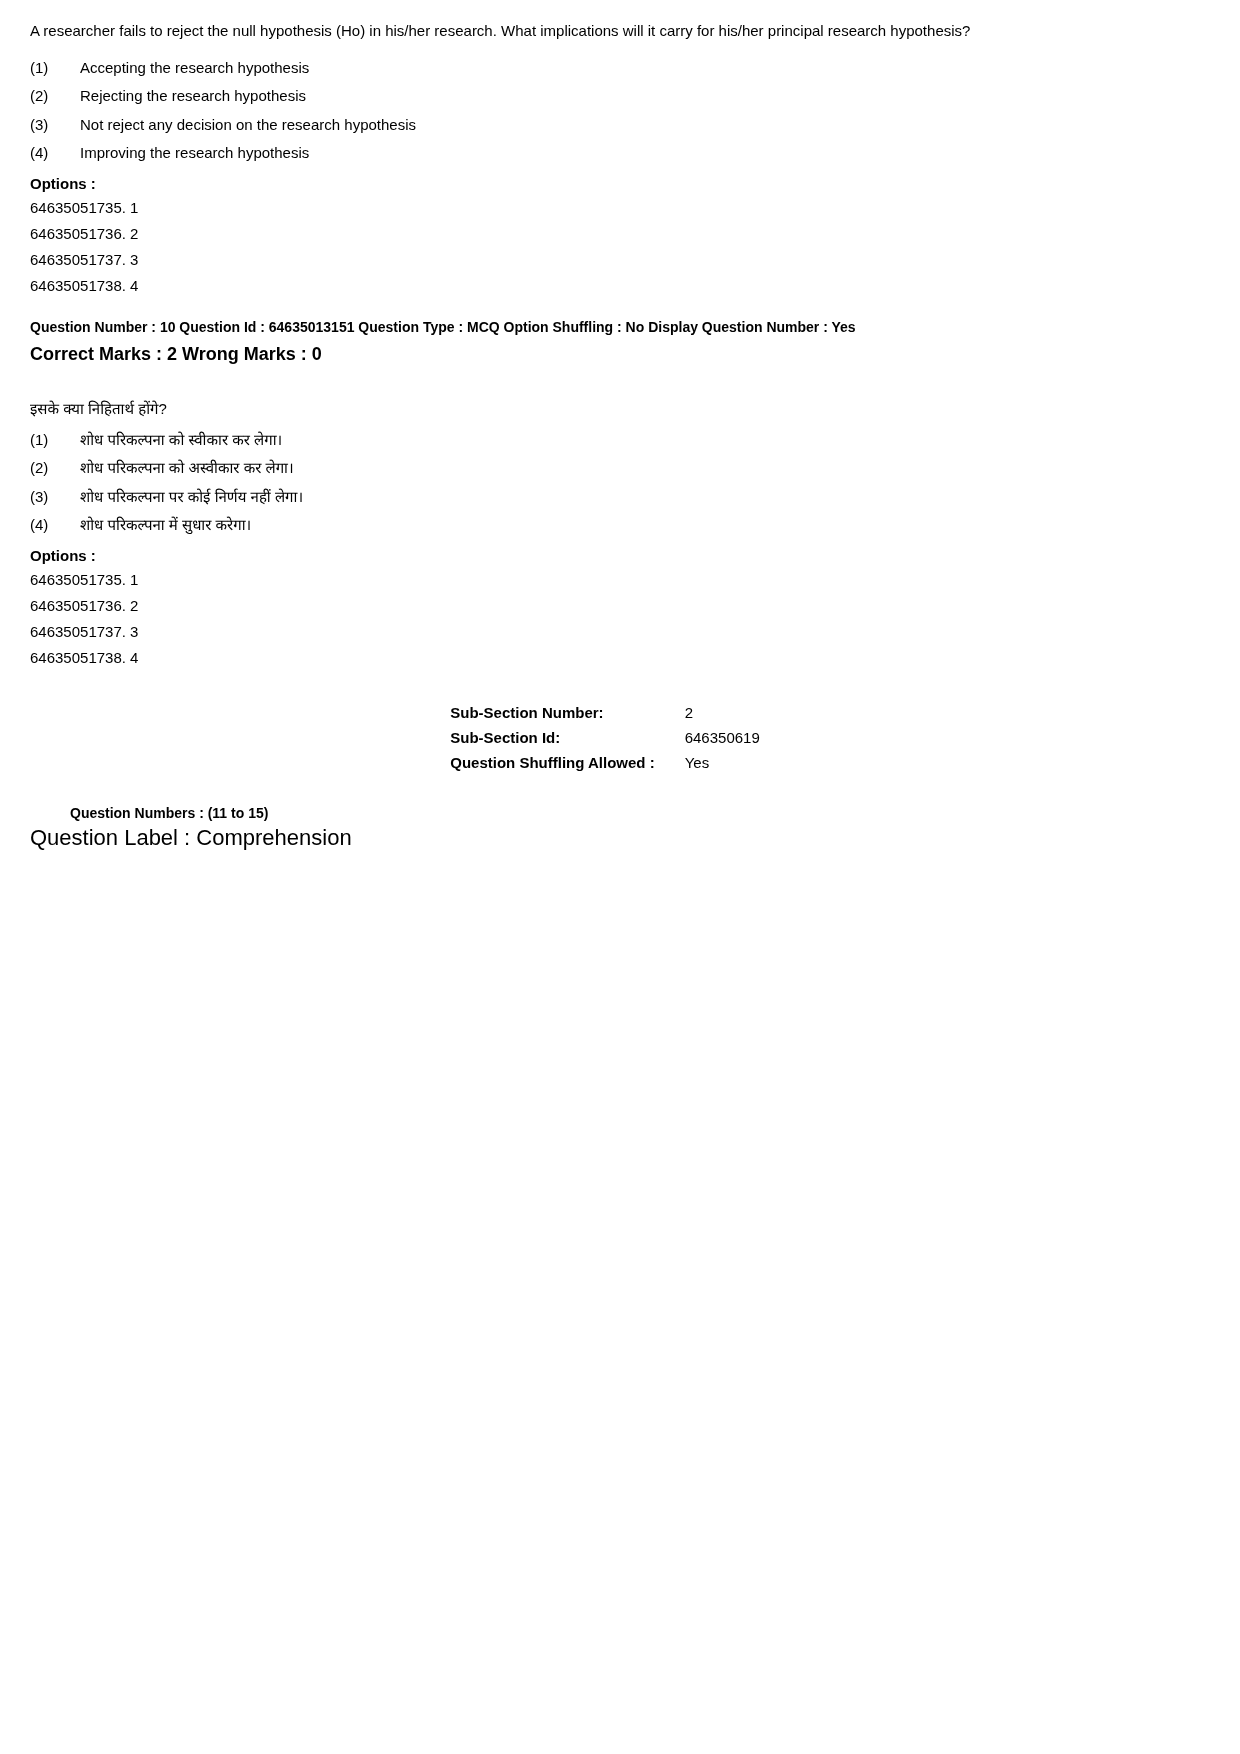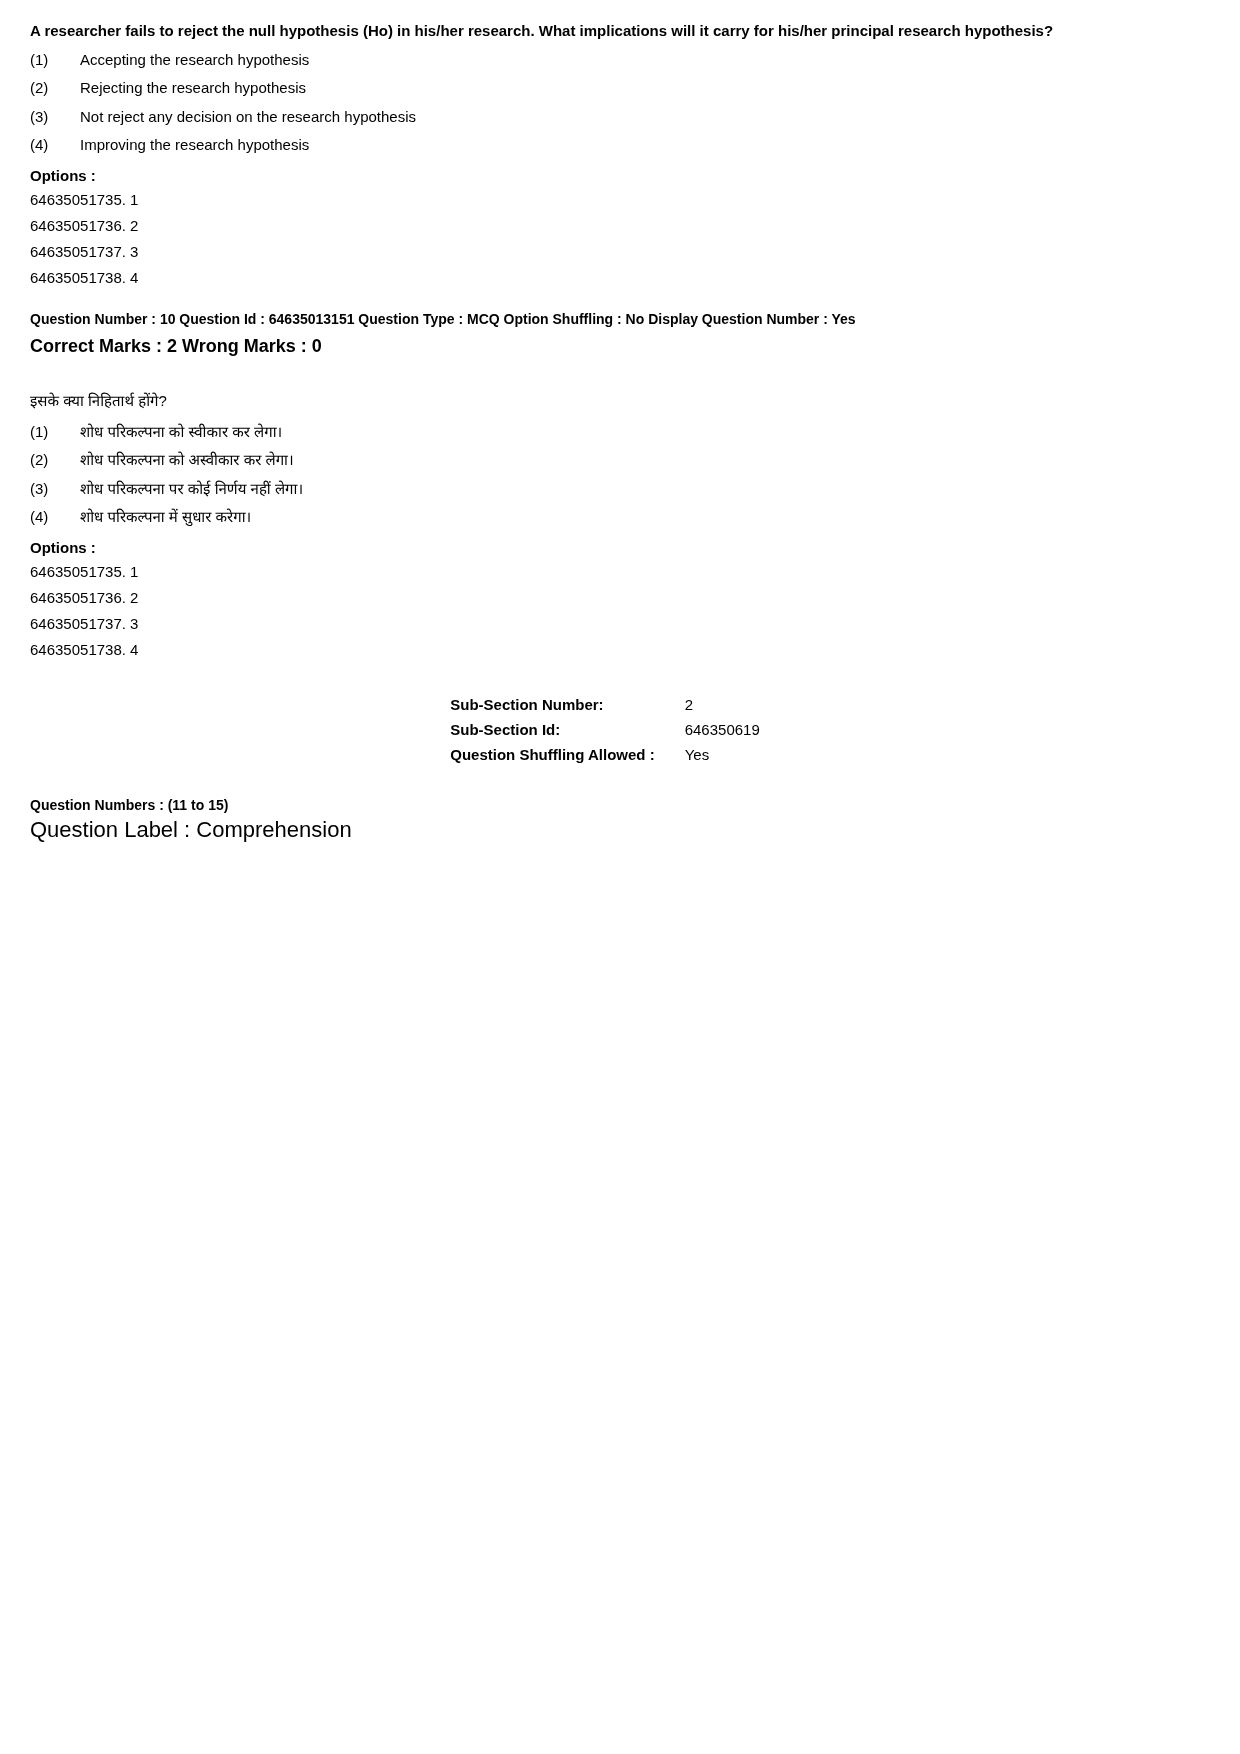--- a/index.html
+++ b/index.html
@@ -13,23 +13,22 @@
       color: #000;
       background: #fff;
       width: 1240px;
       min-height: 1754px;
       padding: 20px 30px;
     }
     .question-block {
       margin-bottom: 18px;
     }
     .question-text {
-      margin-bottom: 6px;
+      margin-bottom: 14px;
       line-height: 1.5;
-      font-weight: bold;
     }
     .option-row {
       display: flex;
       margin-bottom: 6px;
       line-height: 1.5;
     }
     .option-num {
       min-width: 50px;
       flex-shrink: 0;
     }
@@ -69,20 +68,21 @@
     .comprehension-meta {
       font-weight: bold;
       font-size: 14px;
       margin: 18px 0 4px 0;
       line-height: 1.6;
     }
     .question-numbers-label {
       font-weight: bold;
       font-size: 14px;
       margin-bottom: 4px;
+      margin-left: 40px;
     }
     .question-label-line {
       font-size: 22px;
     }
     .hindi-text {
       margin-bottom: 8px;
       line-height: 1.6;
     }
   </style>
 </head>

